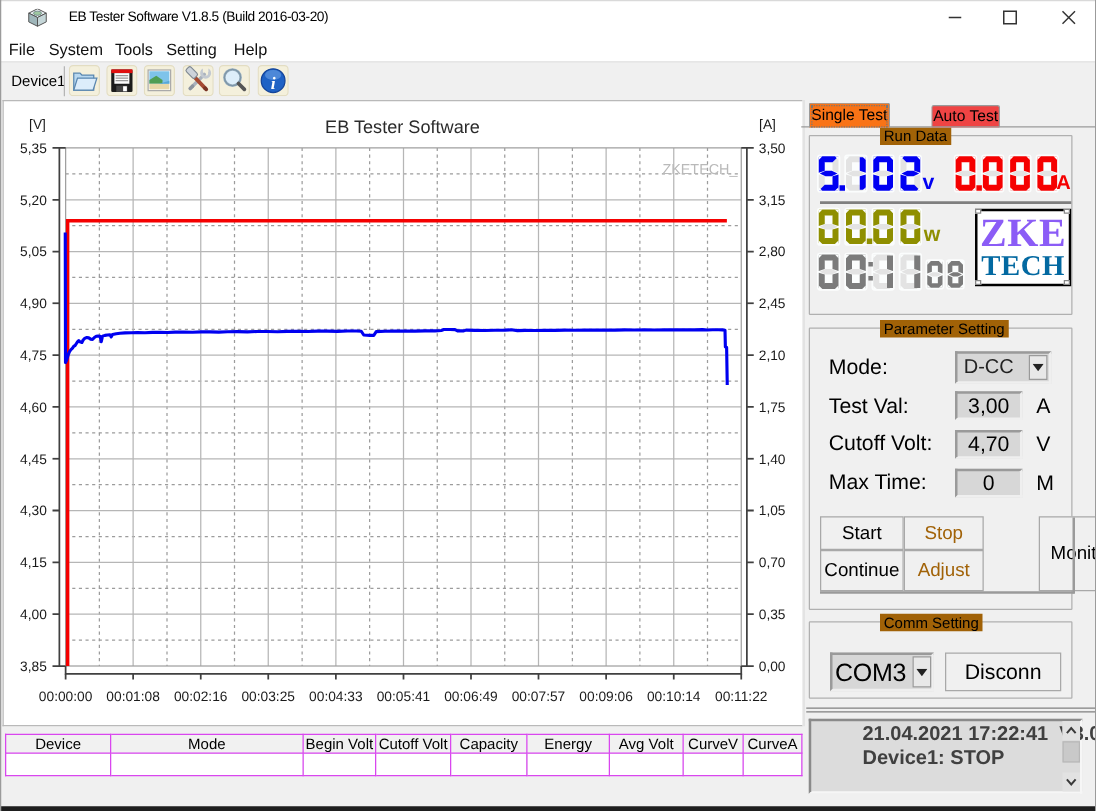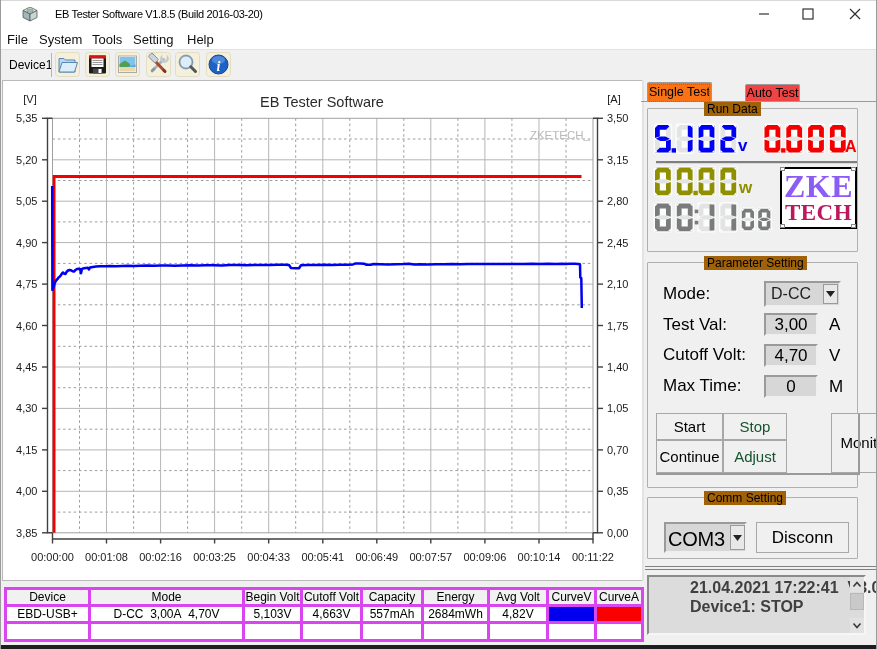--- a/index.html
+++ b/index.html
@@ -10,23 +10,23 @@
 .menu-item { position:absolute; top:4px; font-size:13px; color:#111; }
 .toolbar { left:0; top:49px; width:877px; height:31px; background:#f0f0f0; border-top:1px solid #e2e2e2; }
 .chartpanel { left:2px; top:80px; width:640px; height:501px; background:#ffffff; border:1px solid #b9b9b9; border-right:none; }
 .rpanel-sep { left:642px; top:80px; width:2px; height:501px; background:#e3e3e3; }
 .gbox { position:absolute; border:1px solid #b0b0b0; border-radius:1px; }
 .gbox-label { position:absolute; top:-7px; left:8px; background:#a16207; padding:0 3px; font-size:12px; color:#000;margin-left:48px; }
 .tab { position:absolute; background:#f97316; border:1px solid #9a9a9a; border-bottom:none; border-radius:2px 2px 0 0; font-size:12.5px; color:#000; text-align:center; white-space:nowrap; }
 .plabel { position:absolute; font-size:17px; color:#000; }
 .pinput { position:absolute; background:#d7d7d7; border-top:2px solid #9a9a9a; border-left:2px solid #9a9a9a; border-bottom:2px solid #efefef; border-right:2px solid #efefef; font-size:17px; color:#000; text-align:center; }
 .btn { position:absolute; background:#f0f0f0; border:1px solid #a8a8a8; font-size:15px; color:#000; text-align:center; }
-.btn.dis { color:#14532d; }
+.btn.dis { color:#a16207; }
 table.res { border-collapse:collapse; table-layout:fixed; font-size:12px; }
-table.res th, table.res td { border:3px solid #d946ef; text-align:center; padding:0; font-weight:normal; overflow:hidden; white-space:nowrap; }
+table.res th, table.res td { border:1px solid #d946ef; text-align:center; padding:0; font-weight:normal; overflow:hidden; white-space:nowrap; }
 table.res th { background:#f1f1f1; height:15px; }
 table.res td { background:#ffffff; height:16px; }
 </style></head>
 <body>
 <div class="abs titlebar"></div>
 <svg class="abs" style="left:22px;top:7px" width="16" height="15" viewBox="0 0 16 15">
  <polygon points="8,0 15,3.5 8,7 1,3.5" fill="#e8eef0" stroke="#555" stroke-width="0.8"></polygon>
  <polygon points="1,3.5 8,7 8,14 1,10.5" fill="#9fb6ba" stroke="#555" stroke-width="0.8"></polygon>
  <polygon points="15,3.5 8,7 8,14 15,10.5" fill="#c5d6d8" stroke="#555" stroke-width="0.8"></polygon>
  <ellipse cx="8" cy="3.6" rx="3.2" ry="1.7" fill="#9ec7a0" stroke="#567" stroke-width="0.5"></ellipse>
@@ -451,21 +451,21 @@
     <polygon points="113.2,130.2 116.1,130.2 113.2,127.3" fill="#fbfdfd"></polygon>
     <polygon points="125.4,130.2 122.5,130.2 125.4,127.3" fill="#fbfdfd"></polygon>
   </svg>
 
 <div class="abs" style="left:780px;top:167px;width:77px;height:62px;background:#ffffff;border:2.5px solid #000"></div>
 <div class="abs" style="left:780px;top:167px;width:5px;height:4px;background:#fff;border:1px solid #888"></div>
 <div class="abs" style="left:851px;top:167px;width:5px;height:4px;background:#fff;border:1px solid #888"></div>
 <div class="abs" style="left:780px;top:224px;width:5px;height:4px;background:#fff;border:1px solid #888"></div>
 <div class="abs" style="left:851px;top:224px;width:5px;height:4px;background:#fff;border:1px solid #888"></div>
 <div class="abs" style="left:783px;top:172px;width:71px;text-align:center;font-family:'Liberation Serif',serif;font-weight:bold;font-size:32px;line-height:29px;color:#8b5cf6;letter-spacing:0.5px">ZKE</div>
-<div class="abs" style="left:783px;top:202px;width:71px;text-align:center;font-family:'Liberation Serif',serif;font-weight:bold;font-size:23px;line-height:22px;color:#be185d;letter-spacing:0.5px">TECH</div>
+<div class="abs" style="left:783px;top:202px;width:71px;text-align:center;font-family:'Liberation Serif',serif;font-weight:bold;font-size:23px;line-height:22px;color:#0369a1;letter-spacing:0.5px">TECH</div>
 <div class="abs" style="left:738px;top:136px;font-size:17px;font-weight:bold;color:#0000f2">v</div>
 <div class="abs" style="left:845px;top:138px;font-size:16px;font-weight:bold;color:#f50000">A</div>
 <div class="abs" style="left:739px;top:178px;font-size:17px;font-weight:bold;color:#8f8f00">w</div>
 
 <div class="gbox" style="left:647px;top:262px;width:211px;height:226px">
     <span class="gbox-label">Parameter Setting</span>
   </div>
 <div class="plabel" style="left:663px;top:284px">Mode:</div>
 <div class="plabel" style="left:663px;top:315px">Test Val:</div>
 <div class="plabel" style="left:663px;top:345px">Cutoff Volt:</div>
@@ -536,31 +536,20 @@
           <th>Device</th>
           <th>Mode</th>
           <th>Begin Volt</th>
           <th>Cutoff Volt</th>
           <th>Capacity</th>
           <th>Energy</th>
           <th>Avg Volt</th>
           <th>CurveV</th>
           <th>CurveA</th>
         </tr>
-<tr>
-          <td>EBD-USB+</td>
-          <td>D-CC&nbsp; 3,00A&nbsp; 4,70V</td>
-          <td>5,103V</td>
-          <td>4,663V</td>
-          <td>557mAh</td>
-          <td>2684mWh</td>
-          <td>4,82V</td>
-          <td style="background:#0000ee"></td>
-          <td style="background:#fb0000"></td>
-        </tr>
 <tr style="height:18px">
           <td></td>
           <td></td>
           <td></td>
           <td></td>
           <td></td>
           <td></td>
           <td></td>
           <td></td>
           <td></td>

